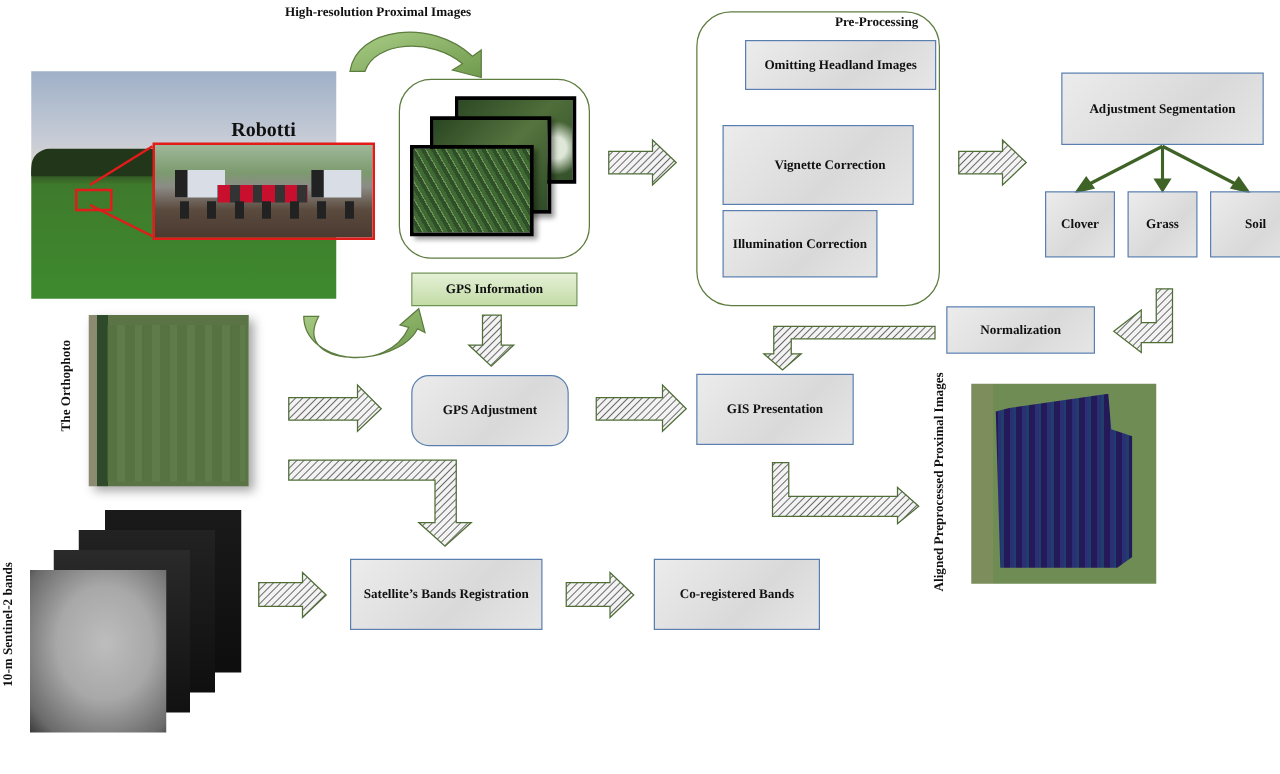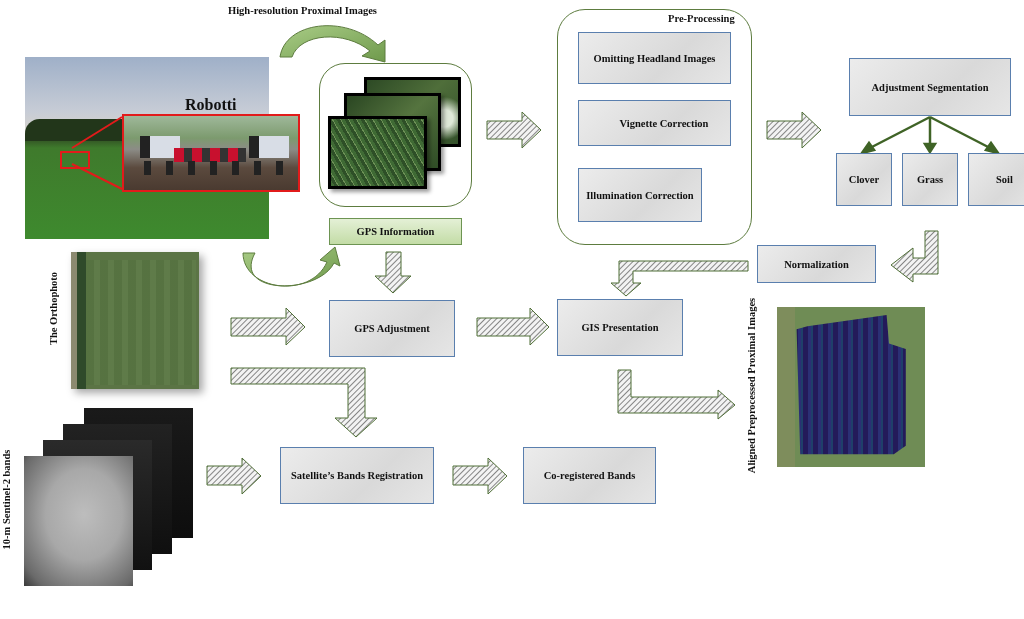--- a/index.html
+++ b/index.html
@@ -95,37 +95,37 @@
 
 <div class="rounded" style="left:319px;top:63px;width:153px;height:144px;"></div>
 <div class="abs" style="left:364px;top:77px;width:97px;height:70px;box-sizing:border-box;border:3px solid #000;background:radial-gradient(circle at 85% 60%,#dfe8d8 0 10%,transparent 25%),linear-gradient(135deg,#2d4a25,#4f6e3a 50%,#33502a);"></div>
 <div class="abs" style="left:344px;top:93px;width:97px;height:78px;box-sizing:border-box;border:3px solid #000;background:linear-gradient(135deg,#2a4622,#55743f 50%,#2f4c26);box-shadow:3px 3px 4px rgba(0,0,0,0.4);"></div>
 <div class="abs" style="left:328px;top:116px;width:99px;height:73px;box-sizing:border-box;border:3px solid #000;background:repeating-linear-gradient(60deg,#3f6a34 0 3px,#2e4f27 3px 6px,#6b8f55 6px 7px);box-shadow:3px 3px 4px rgba(0,0,0,0.4);"></div>
 
 <div class="gbox" style="left:329px;top:218px;width:133px;height:27px;text-align:center;">GPS Information</div>
 
 <div class="rounded" style="left:557px;top:9px;width:195px;height:236px;border-radius:28px;"></div>
 <div class="label" style="left:620px;top:13px;margin-left:48px;">Pre-Processing</div>
-<div class="box" style="left:578px;top:32px;width:153px;height:52px;">Omitting Headland Images</div>
-<div class="box" style="left:578px;top:100px;width:153px;height:46px;padding-left:19px;">Vignette Correction</div>
+<div class="box" style="left:596px;top:32px;width:153px;height:40px;">Omitting Headland Images</div>
+<div class="box" style="left:578px;top:100px;width:153px;height:64px;padding-left:19px;">Vignette Correction</div>
 <div class="box" style="left:578px;top:168px;width:124px;height:54px;">Illumination Correction</div>
 
 <div class="box" style="left:849px;top:58px;width:162px;height:58px;">Adjustment Segmentation</div>
 <div class="box" style="left:836px;top:153px;width:56px;height:53px;">Clover</div>
 <div class="box" style="left:902px;top:153px;width:56px;height:53px;">Grass</div>
 <div class="box" style="left:968px;top:153px;width:73px;height:53px;">Soil</div>
 
 <div class="box" style="left:757px;top:245px;width:119px;height:38px;">Normalization</div>
 
 <div class="abs" style="left:71px;top:252px;width:128px;height:137px;background:linear-gradient(90deg,#8c8a70 0 5%,#2f4a2a 5% 12%,#5b7445 12% 100%);box-shadow:4px 4px 8px rgba(0,0,0,0.35);">
   <div class="abs" style="left:15px;top:8px;width:110px;height:125px;background:repeating-linear-gradient(90deg,#557240 0 8px,#607d4a 8px 14px);opacity:0.8;"></div>
 </div>
 <div class="vlabel" style="left:17px;top:303px;">The Orthophoto</div>
 
-<div class="box" style="left:329px;top:300px;width:126px;height:57px;">GPS Adjustment</div>
+<div class="box" style="left:329px;top:300px;width:126px;height:57px;border-radius:14px;">GPS Adjustment</div>
 <div class="box" style="left:557px;top:299px;width:126px;height:57px;">GIS Presentation</div>
 
 <div class="abs" style="left:777px;top:307px;width:148px;height:160px;background:linear-gradient(90deg,#7e8d5c 0 12%,#6f8c55 12% 100%);">
   <div class="abs" style="left:16px;top:8px;width:120px;height:142px;background:repeating-linear-gradient(90deg,#241a5a 0 5px,#2b2f75 5px 8px,#1f3f6a 8px 10px);clip-path:polygon(12% 8%,78% 0,80% 20%,94% 24%,94% 92%,84% 98%,6% 98%,3% 10%);"></div>
 </div>
 <div class="vlabel" style="left:664px;top:380px;">Aligned Preprocessed Proximal Images</div>
 
 <div class="abs" style="left:84px;top:408px;width:109px;height:130px;background:linear-gradient(180deg,#1a1a1a,#0d0d0d);"></div>
 <div class="abs" style="left:63px;top:424px;width:109px;height:130px;background:linear-gradient(180deg,#222,#0f0f0f);"></div>
 <div class="abs" style="left:43px;top:440px;width:109px;height:130px;background:linear-gradient(180deg,#2a2a2a,#111);"></div>

